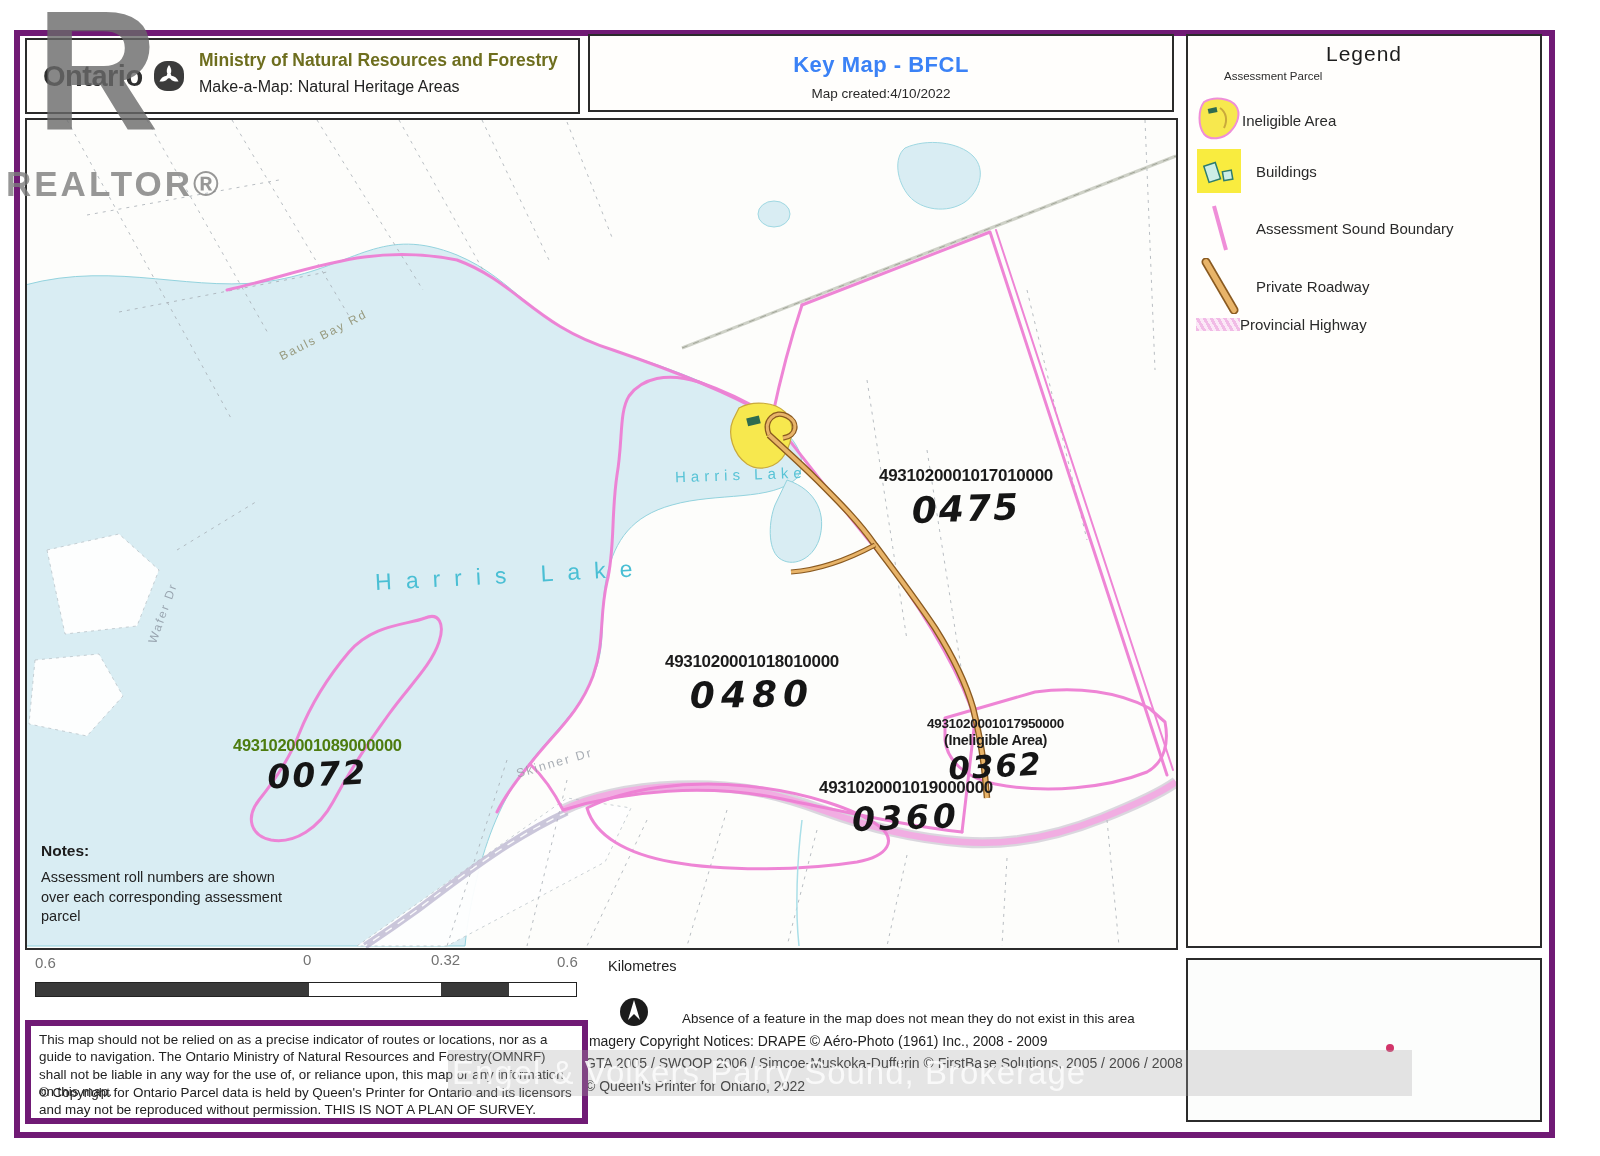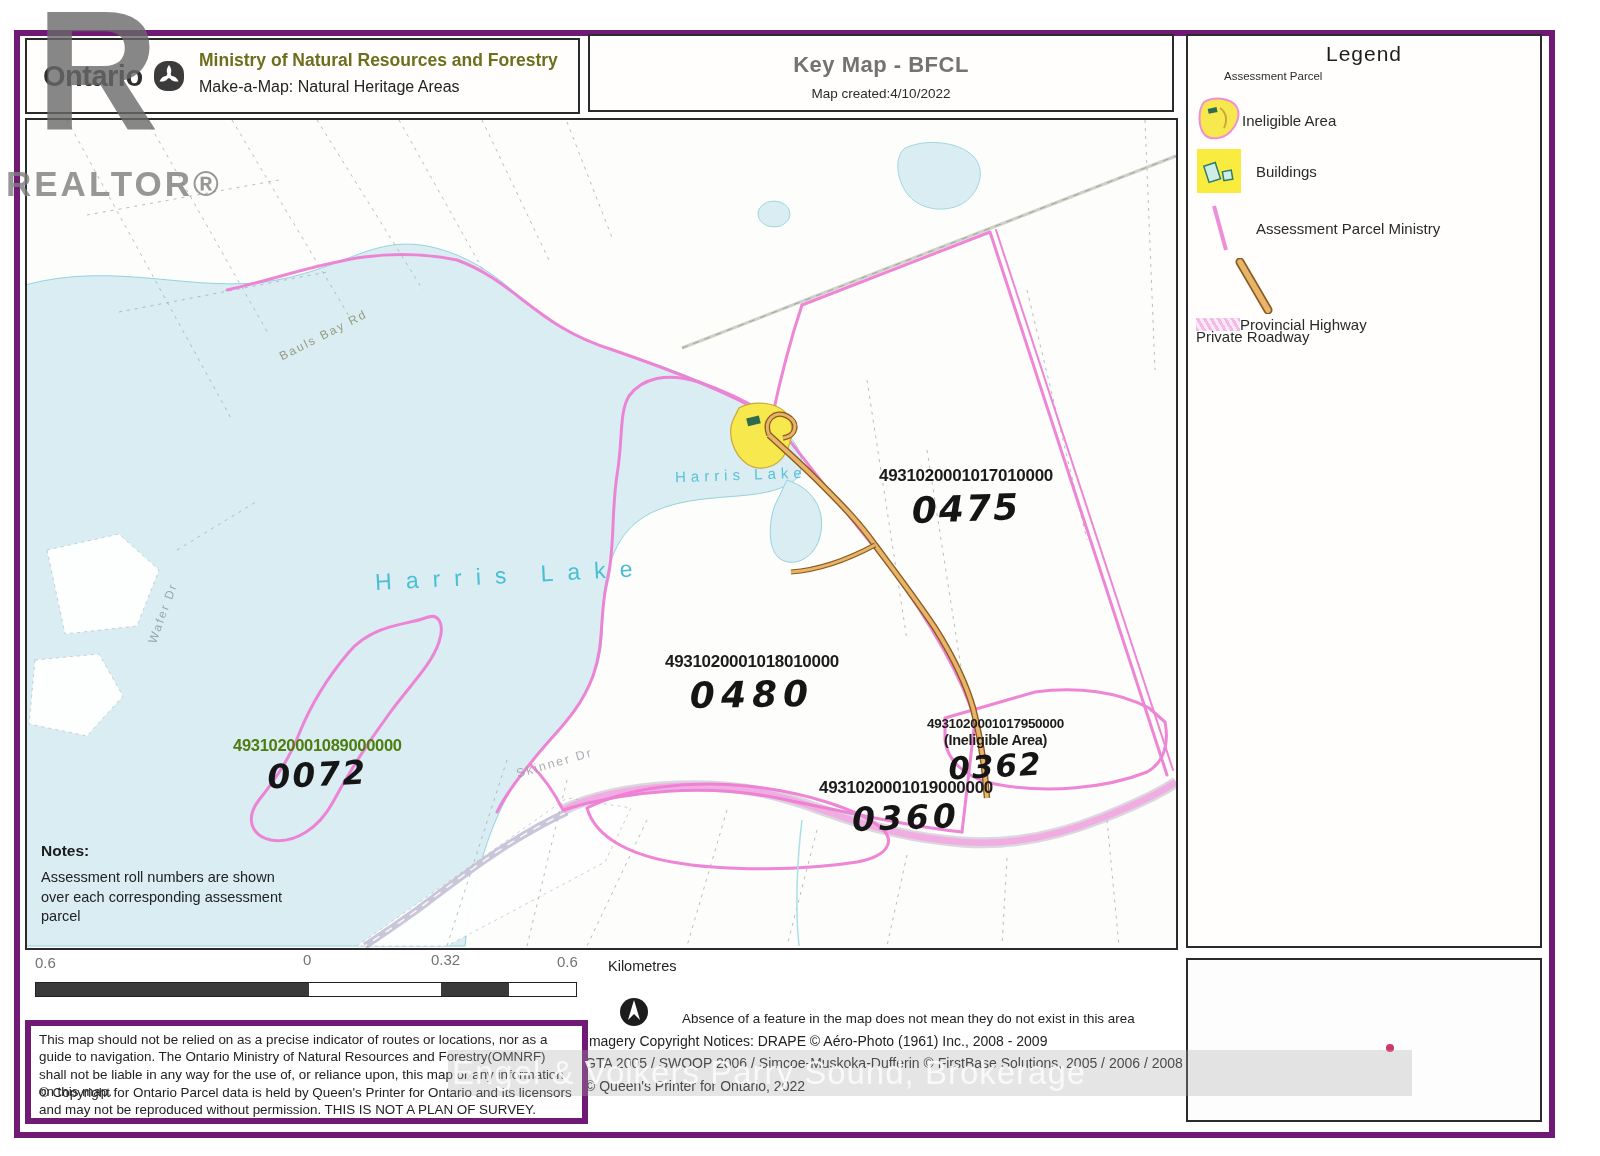--- a/index.html
+++ b/index.html
@@ -31,21 +31,21 @@
         <path d="M18,7 C21,11 21,15 18,18 C15,15 15,11 18,7 Z" transform="rotate(240 18 18)"></path>
         <circle cx="18" cy="18" r="2.4"></circle>
       </g>
     </svg>
   </div>
   <div class="abs" style="left:172px;top:10px;font-size:17.5px;font-weight:600;color:#6e6e1e;">Ministry of Natural Resources and Forestry</div>
   <div class="abs" style="left:172px;top:38px;font-size:16px;color:#232323;">Make-a-Map: Natural Heritage Areas</div>
 </div>
 
 <div class="panel" style="left:588px;top:34px;width:582px;height:74px;">
-  <div class="abs" style="left:0;right:0;top:16px;text-align:center;font-size:22px;font-weight:700;color:#737373;letter-spacing:0.5px;">Key Map - BFCL</div>
+  <div class="abs" style="left:0;right:0;top:16px;text-align:center;font-size:22px;font-weight:700;color:#3b82f6;letter-spacing:0.5px;">Key Map - BFCL</div>
   <div class="abs" style="left:0;right:0;top:50px;text-align:center;font-size:13.5px;color:#2a2a2a;">Map created:4/10/2022</div>
 </div>
 
 <div class="abs wm" style="left:36px;top:-14px;font-size:170px;font-weight:800;color:rgba(105,105,105,0.8);z-index:40;line-height:1;">R</div>
 <div class="abs wm" style="left:6px;top:164px;font-size:35px;font-weight:600;letter-spacing:3px;color:rgba(125,125,125,0.8);z-index:40;">REALTOR®</div>
 
 <div class="panel" style="left:25px;top:118px;width:1149px;height:828px;background:#fdfdfb;overflow:hidden;">
   <svg width="1149" height="828" viewBox="0 0 1149 828" style="position:absolute;left:0;top:0;">
 
     <path fill="#d9edf3" stroke="#93d3de" stroke-width="1" d="M -2,165 C 90,140 170,175 250,160 C 330,145 355,105 430,135 C 490,160 505,205 585,230 C 650,250 705,272 742,298 C 770,318 782,340 770,358 C 745,382 690,372 645,385 C 605,396 588,420 580,455 C 572,492 580,520 568,552 C 554,590 528,610 505,640 C 478,672 462,712 452,750 C 444,782 440,805 438,826 L -2,826 Z"></path>
@@ -191,24 +191,24 @@
       <rect x="10" y="16" width="12" height="17" fill="#cdeee6" stroke="#2e7d6e" stroke-width="1.5" transform="rotate(-18 16 24)"></rect>
       <rect x="27" y="23" width="9" height="9" fill="#cdeee6" stroke="#2e7d6e" stroke-width="1.5" transform="rotate(-10 31 27)"></rect>
     </svg>
     <span class="legend-label">Buildings</span>
   </div>
 
   <div class="abs" style="left:8px;top:166px;display:flex;align-items:center;gap:14px;">
     <svg width="46" height="52" viewBox="0 0 46 52">
       <line x1="18" y1="4" x2="30" y2="48" stroke="#ef8ed8" stroke-width="4"></line>
     </svg>
-    <span class="legend-label">Assessment  Parcel Ministry</span>
-  </div>
-
-  <div class="abs" style="left:8px;top:222px;display:flex;align-items:center;gap:14px;flex-direction:column;">
+    <span class="legend-label">Assessment  Sound Boundary</span>
+  </div>
+
+  <div class="abs" style="left:8px;top:222px;display:flex;align-items:center;gap:14px;">
     <svg width="46" height="56" viewBox="0 0 46 56">
       <line x1="10" y1="4" x2="38" y2="52" stroke="#8a5a20" stroke-width="9" stroke-linecap="round"></line>
       <line x1="10" y1="4" x2="38" y2="52" stroke="#e8b469" stroke-width="5.5" stroke-linecap="round"></line>
     </svg>
     <span class="legend-label">Private Roadway</span>
   </div>
 
   <div class="abs" style="left:8px;top:280px;display:flex;align-items:center;">
     <div style="width:44px;height:13px;background:repeating-linear-gradient(60deg,#f0b4e4 0 3px,#fbe6f6 3px 6px);opacity:0.9;"></div>
     <span class="legend-label">Provincial Highway</span>

